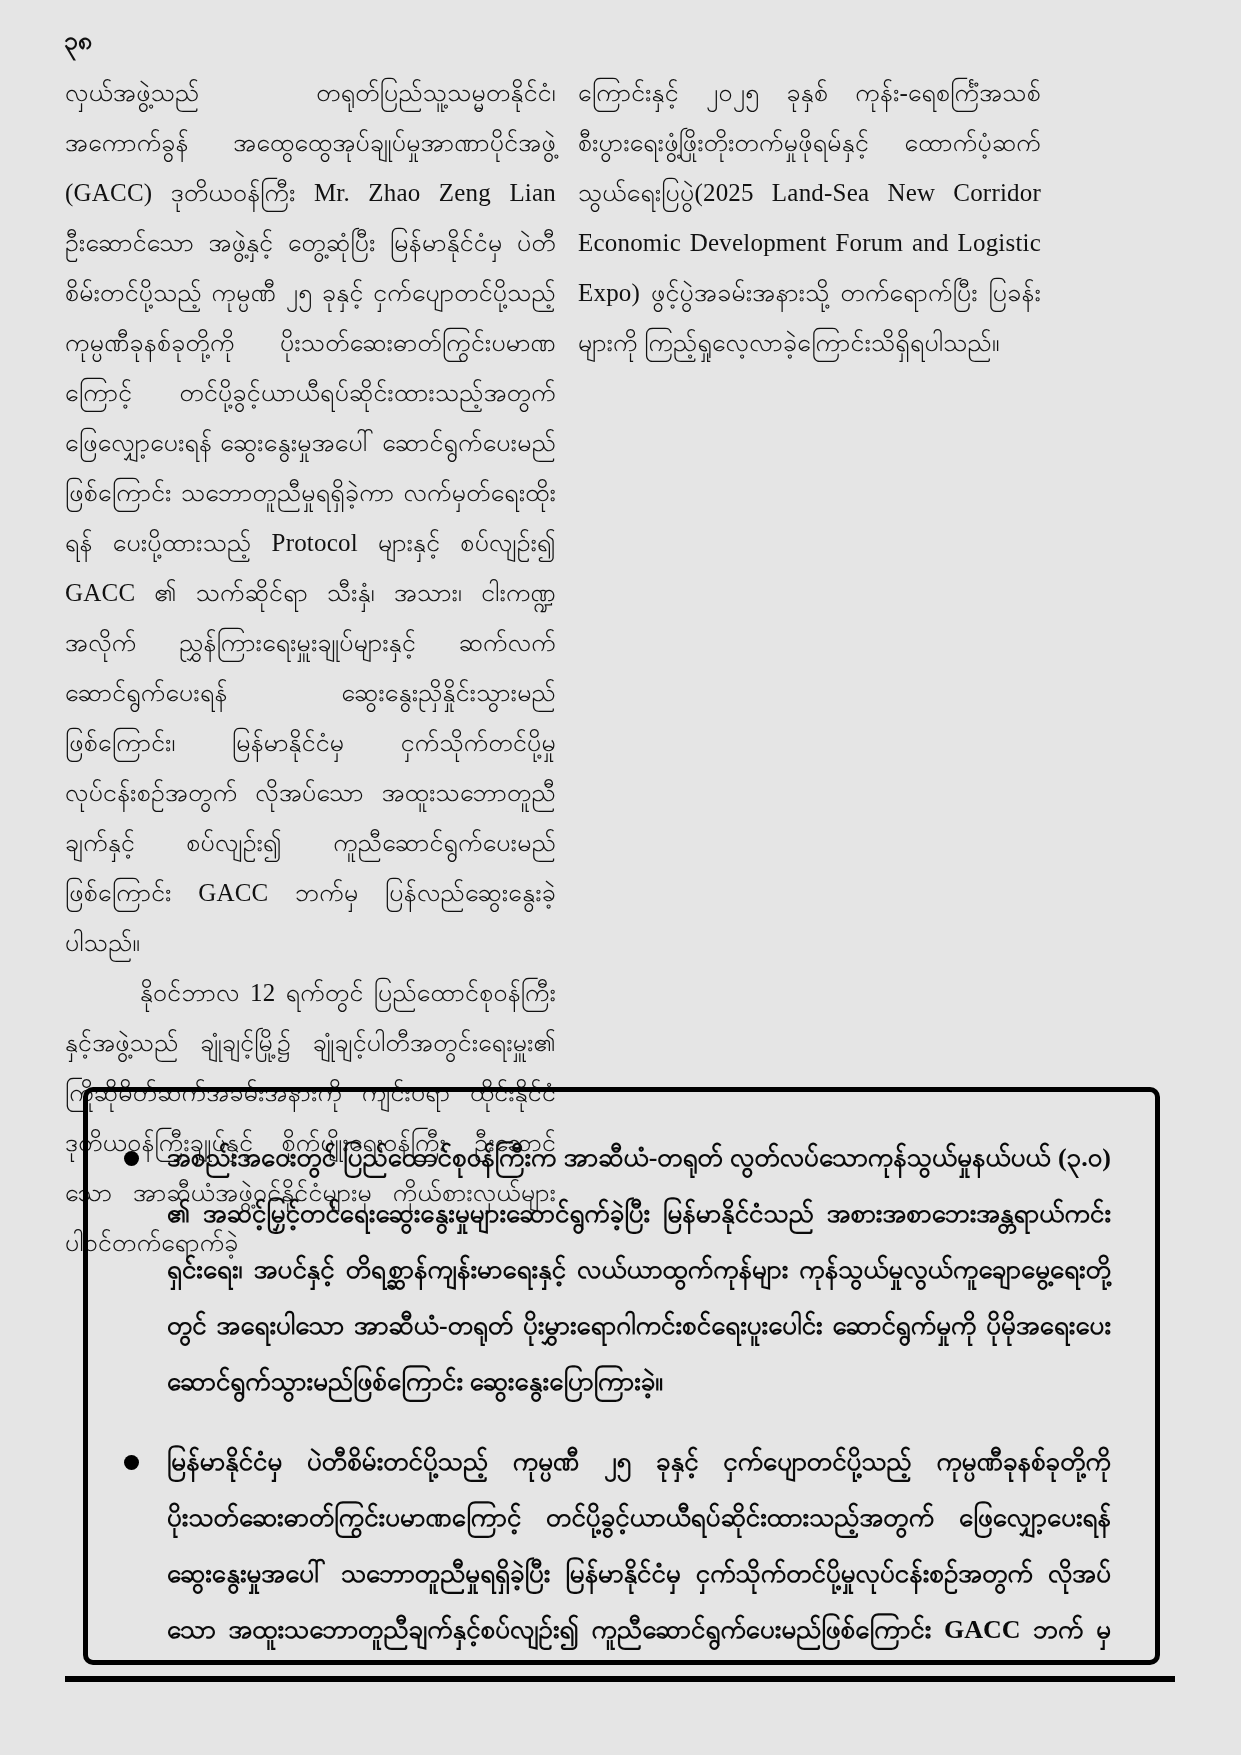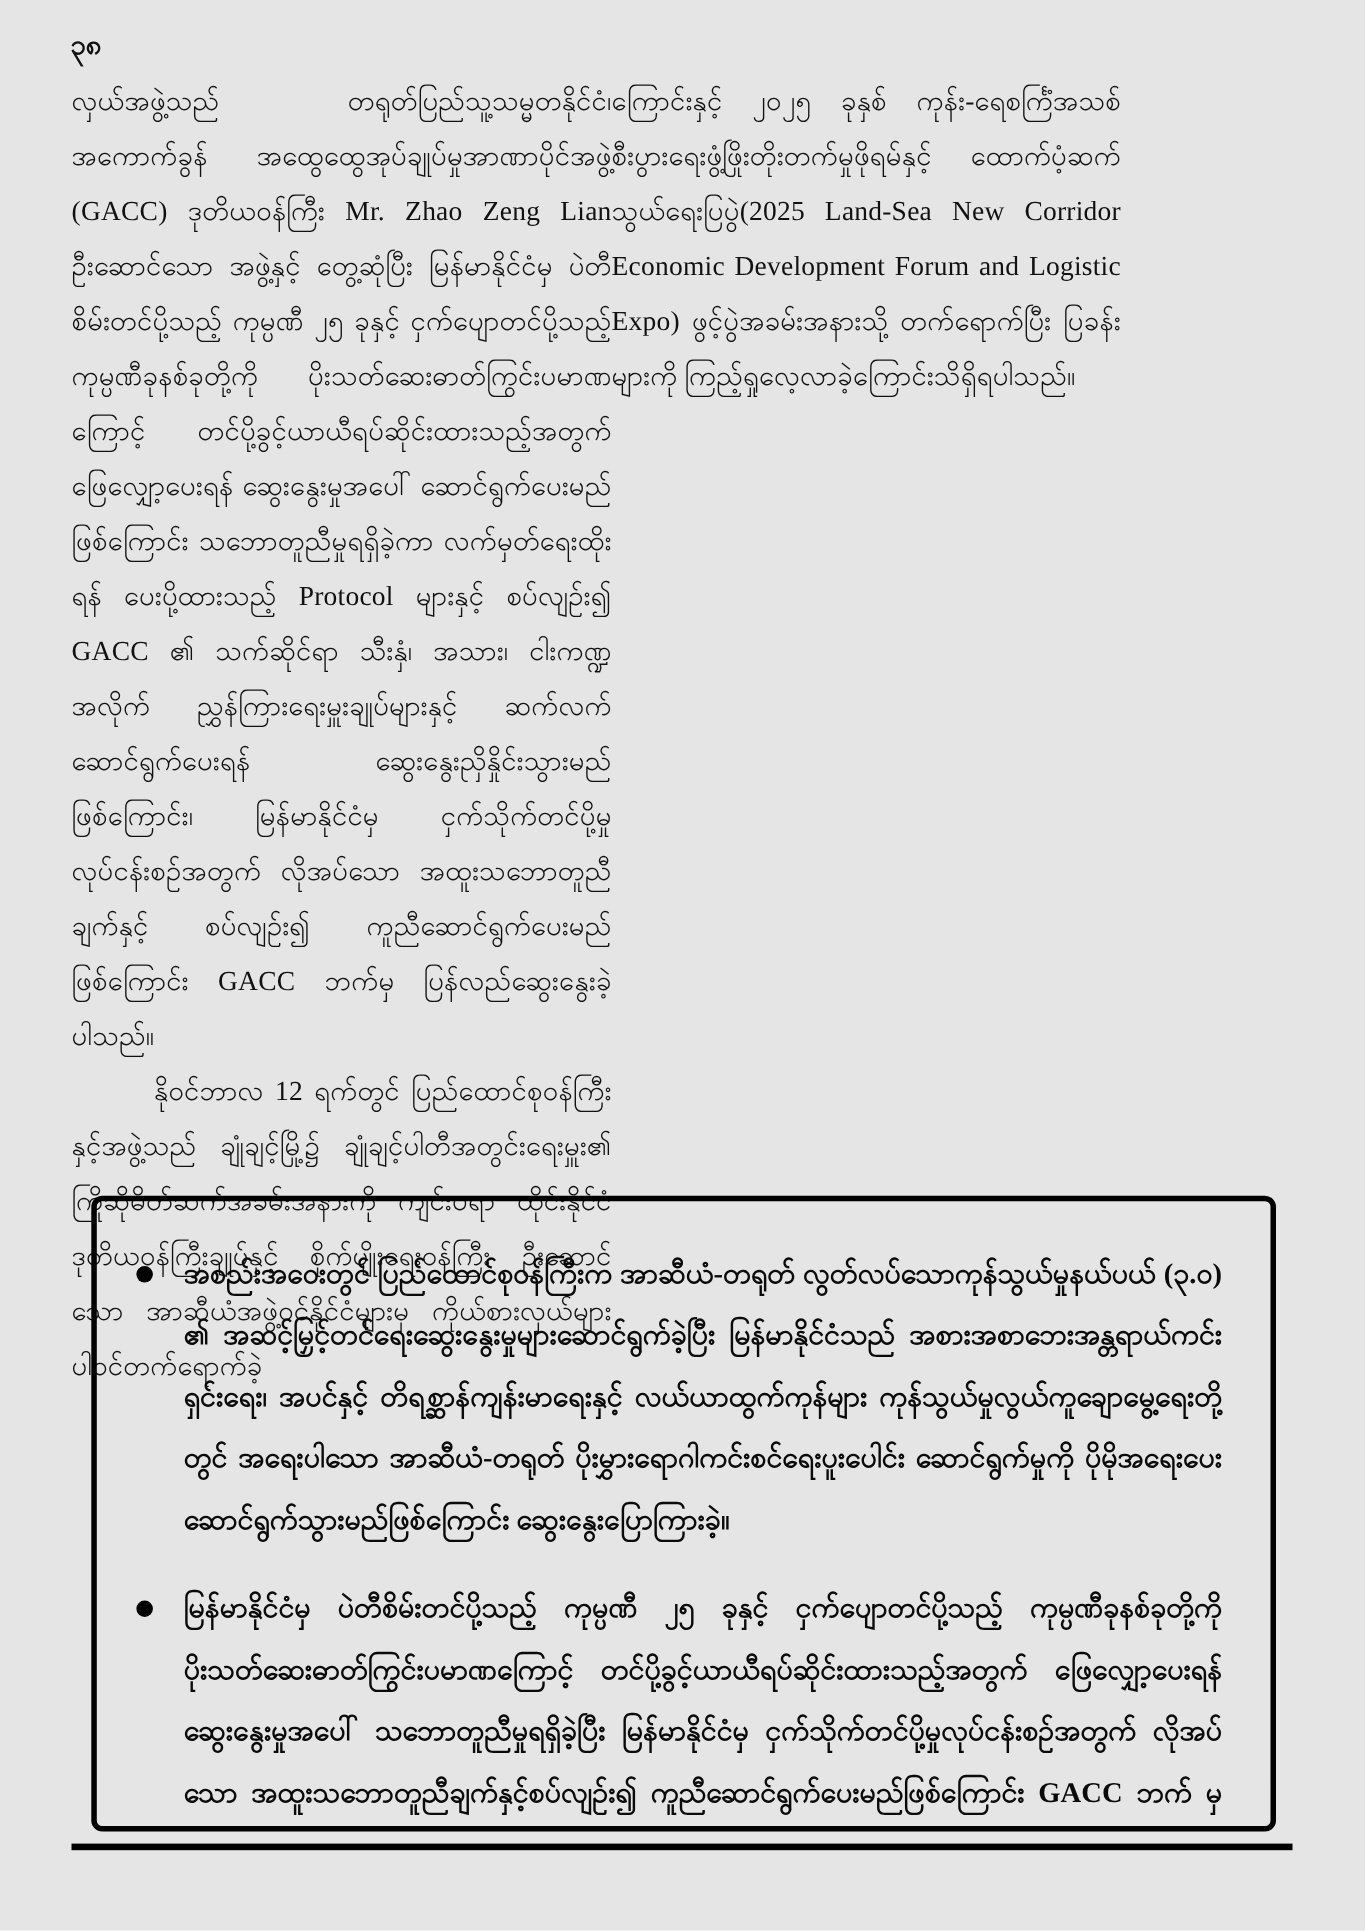--- a/index.html
+++ b/index.html
@@ -19,20 +19,21 @@
     font-size: 25px;
     font-weight: 600;
     color: #111111;
   }
   .columns {
     position: absolute;
     top: 68px;
     left: 65px;
     width: 976px;
     display: flex;
+    gap: 22px;
   }
   .col { box-sizing: border-box; }
   .col-left  { width: 491px; }
   .col-right { width: 463px; }
   .col p {
     margin: 0;
     font-size: 25px;
     line-height: 50px;
     text-align: justify;
     letter-spacing: 0.2px;

